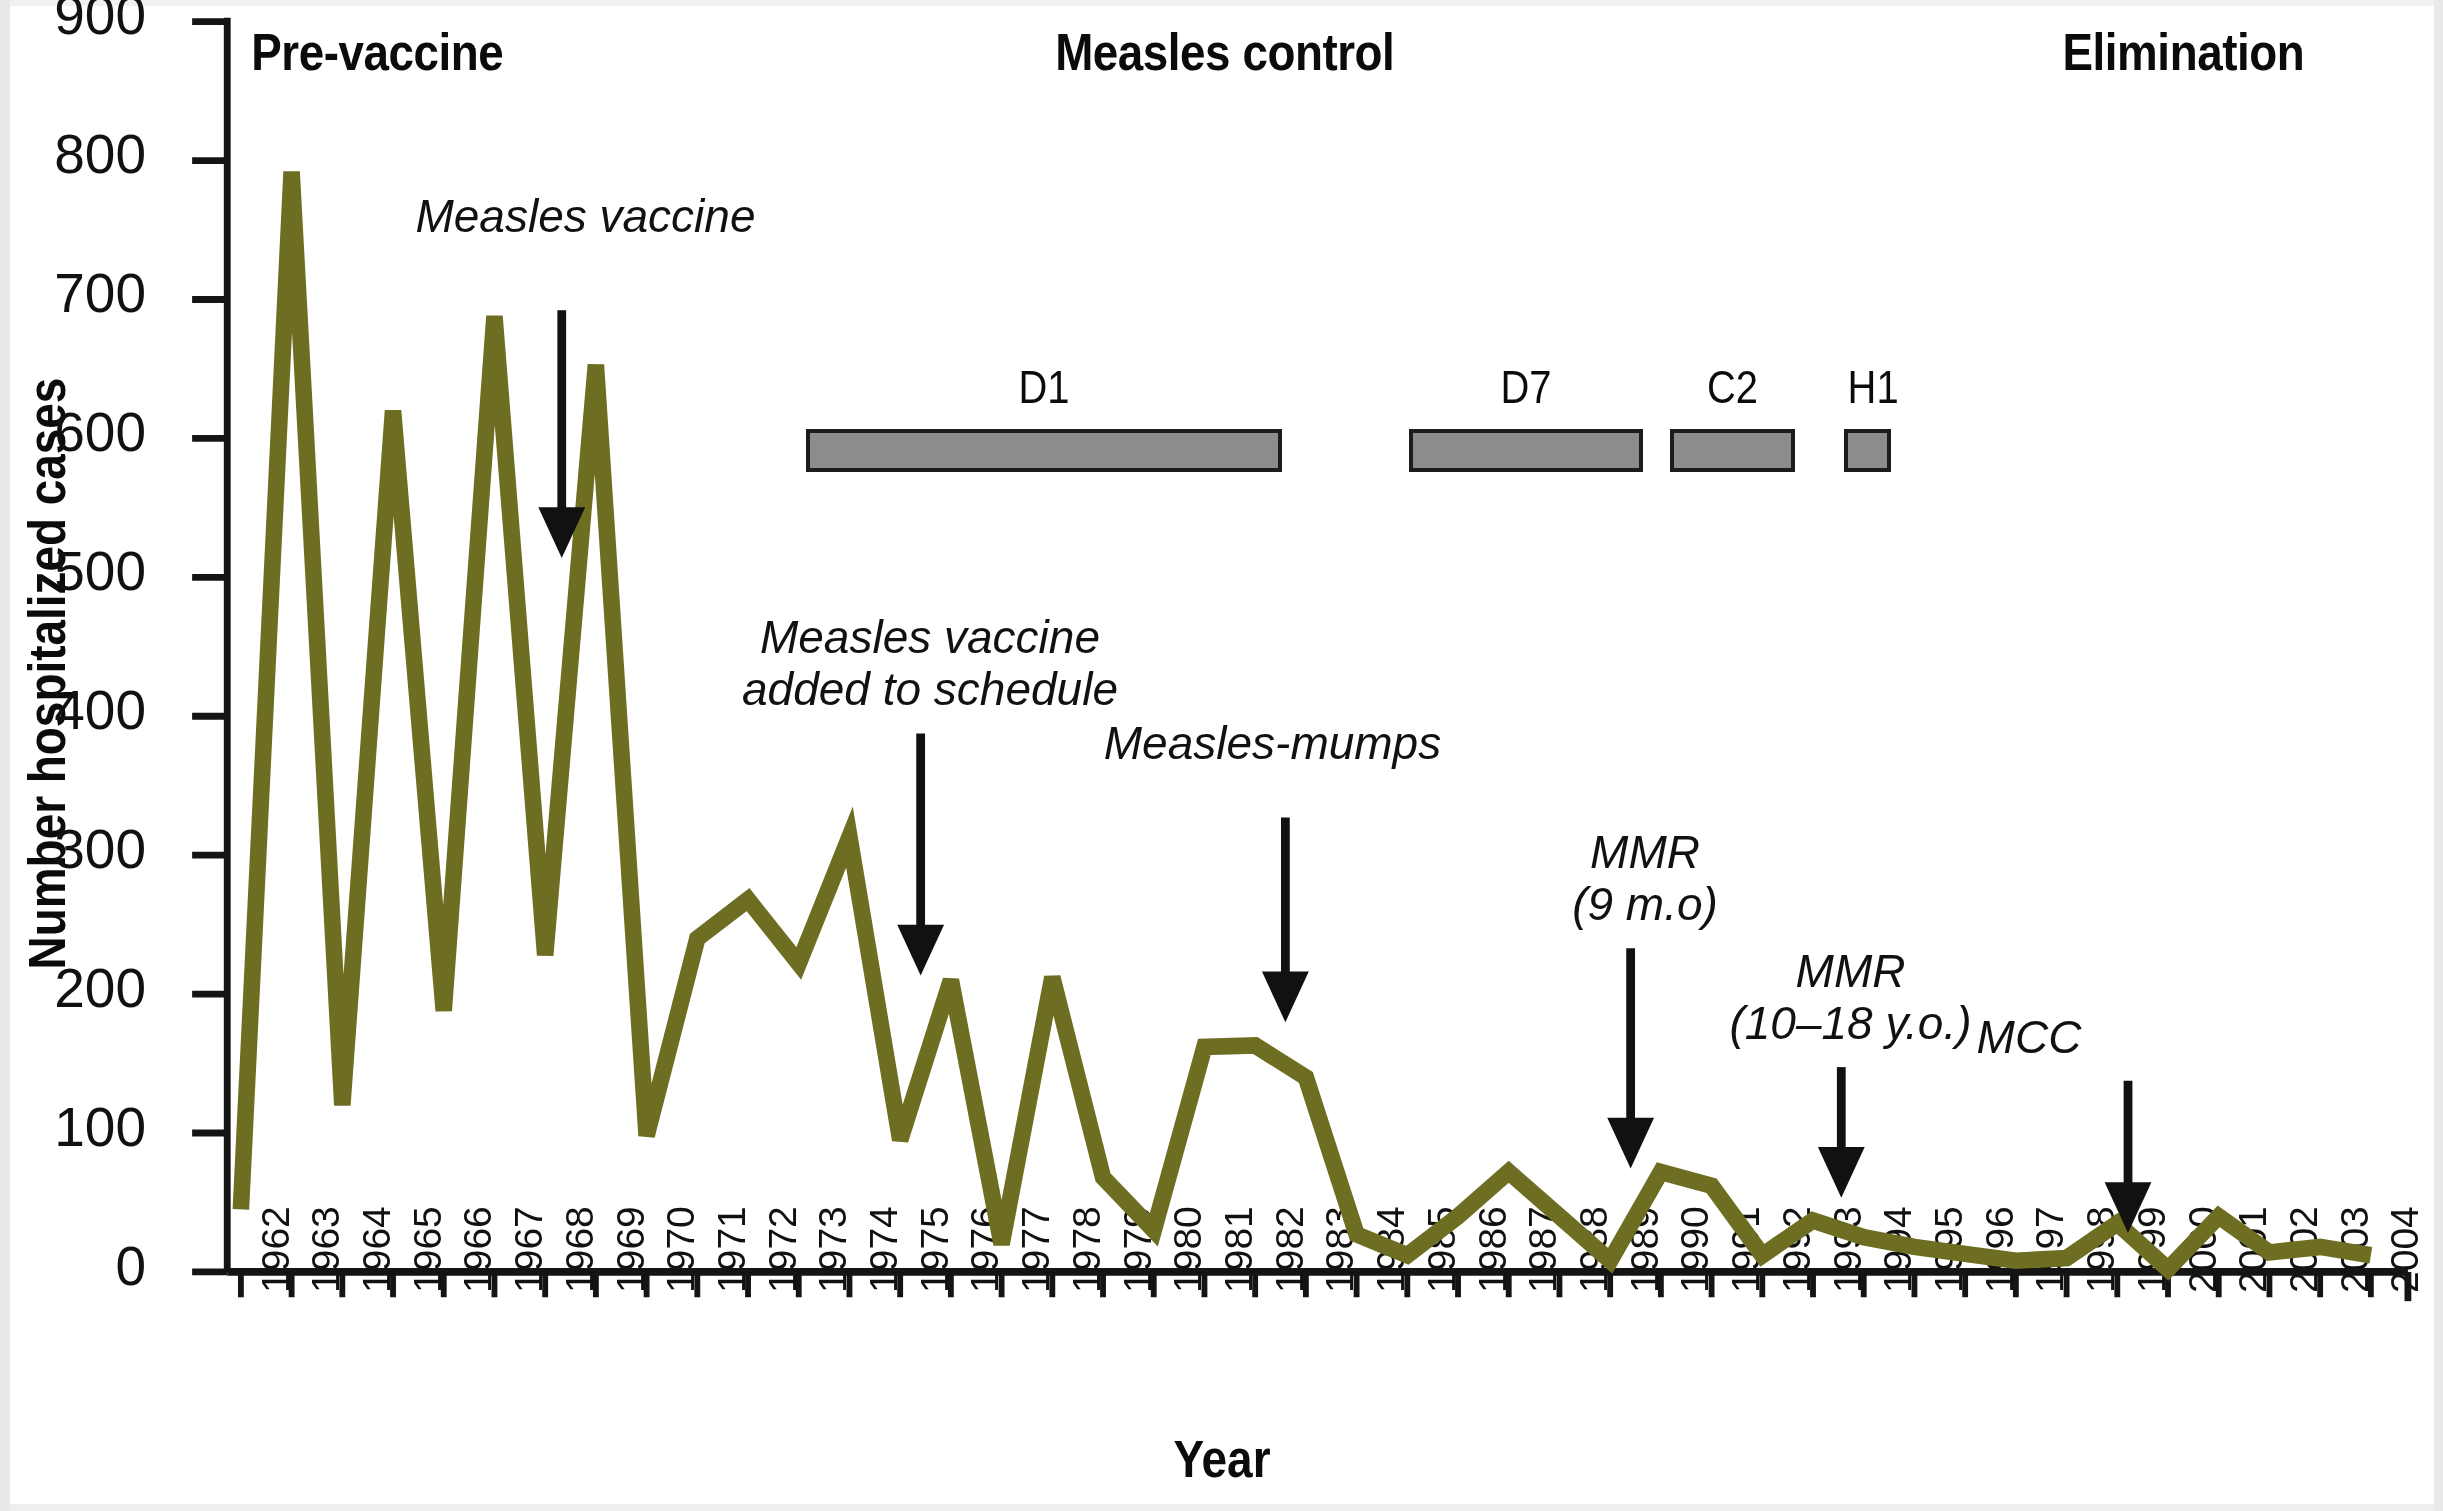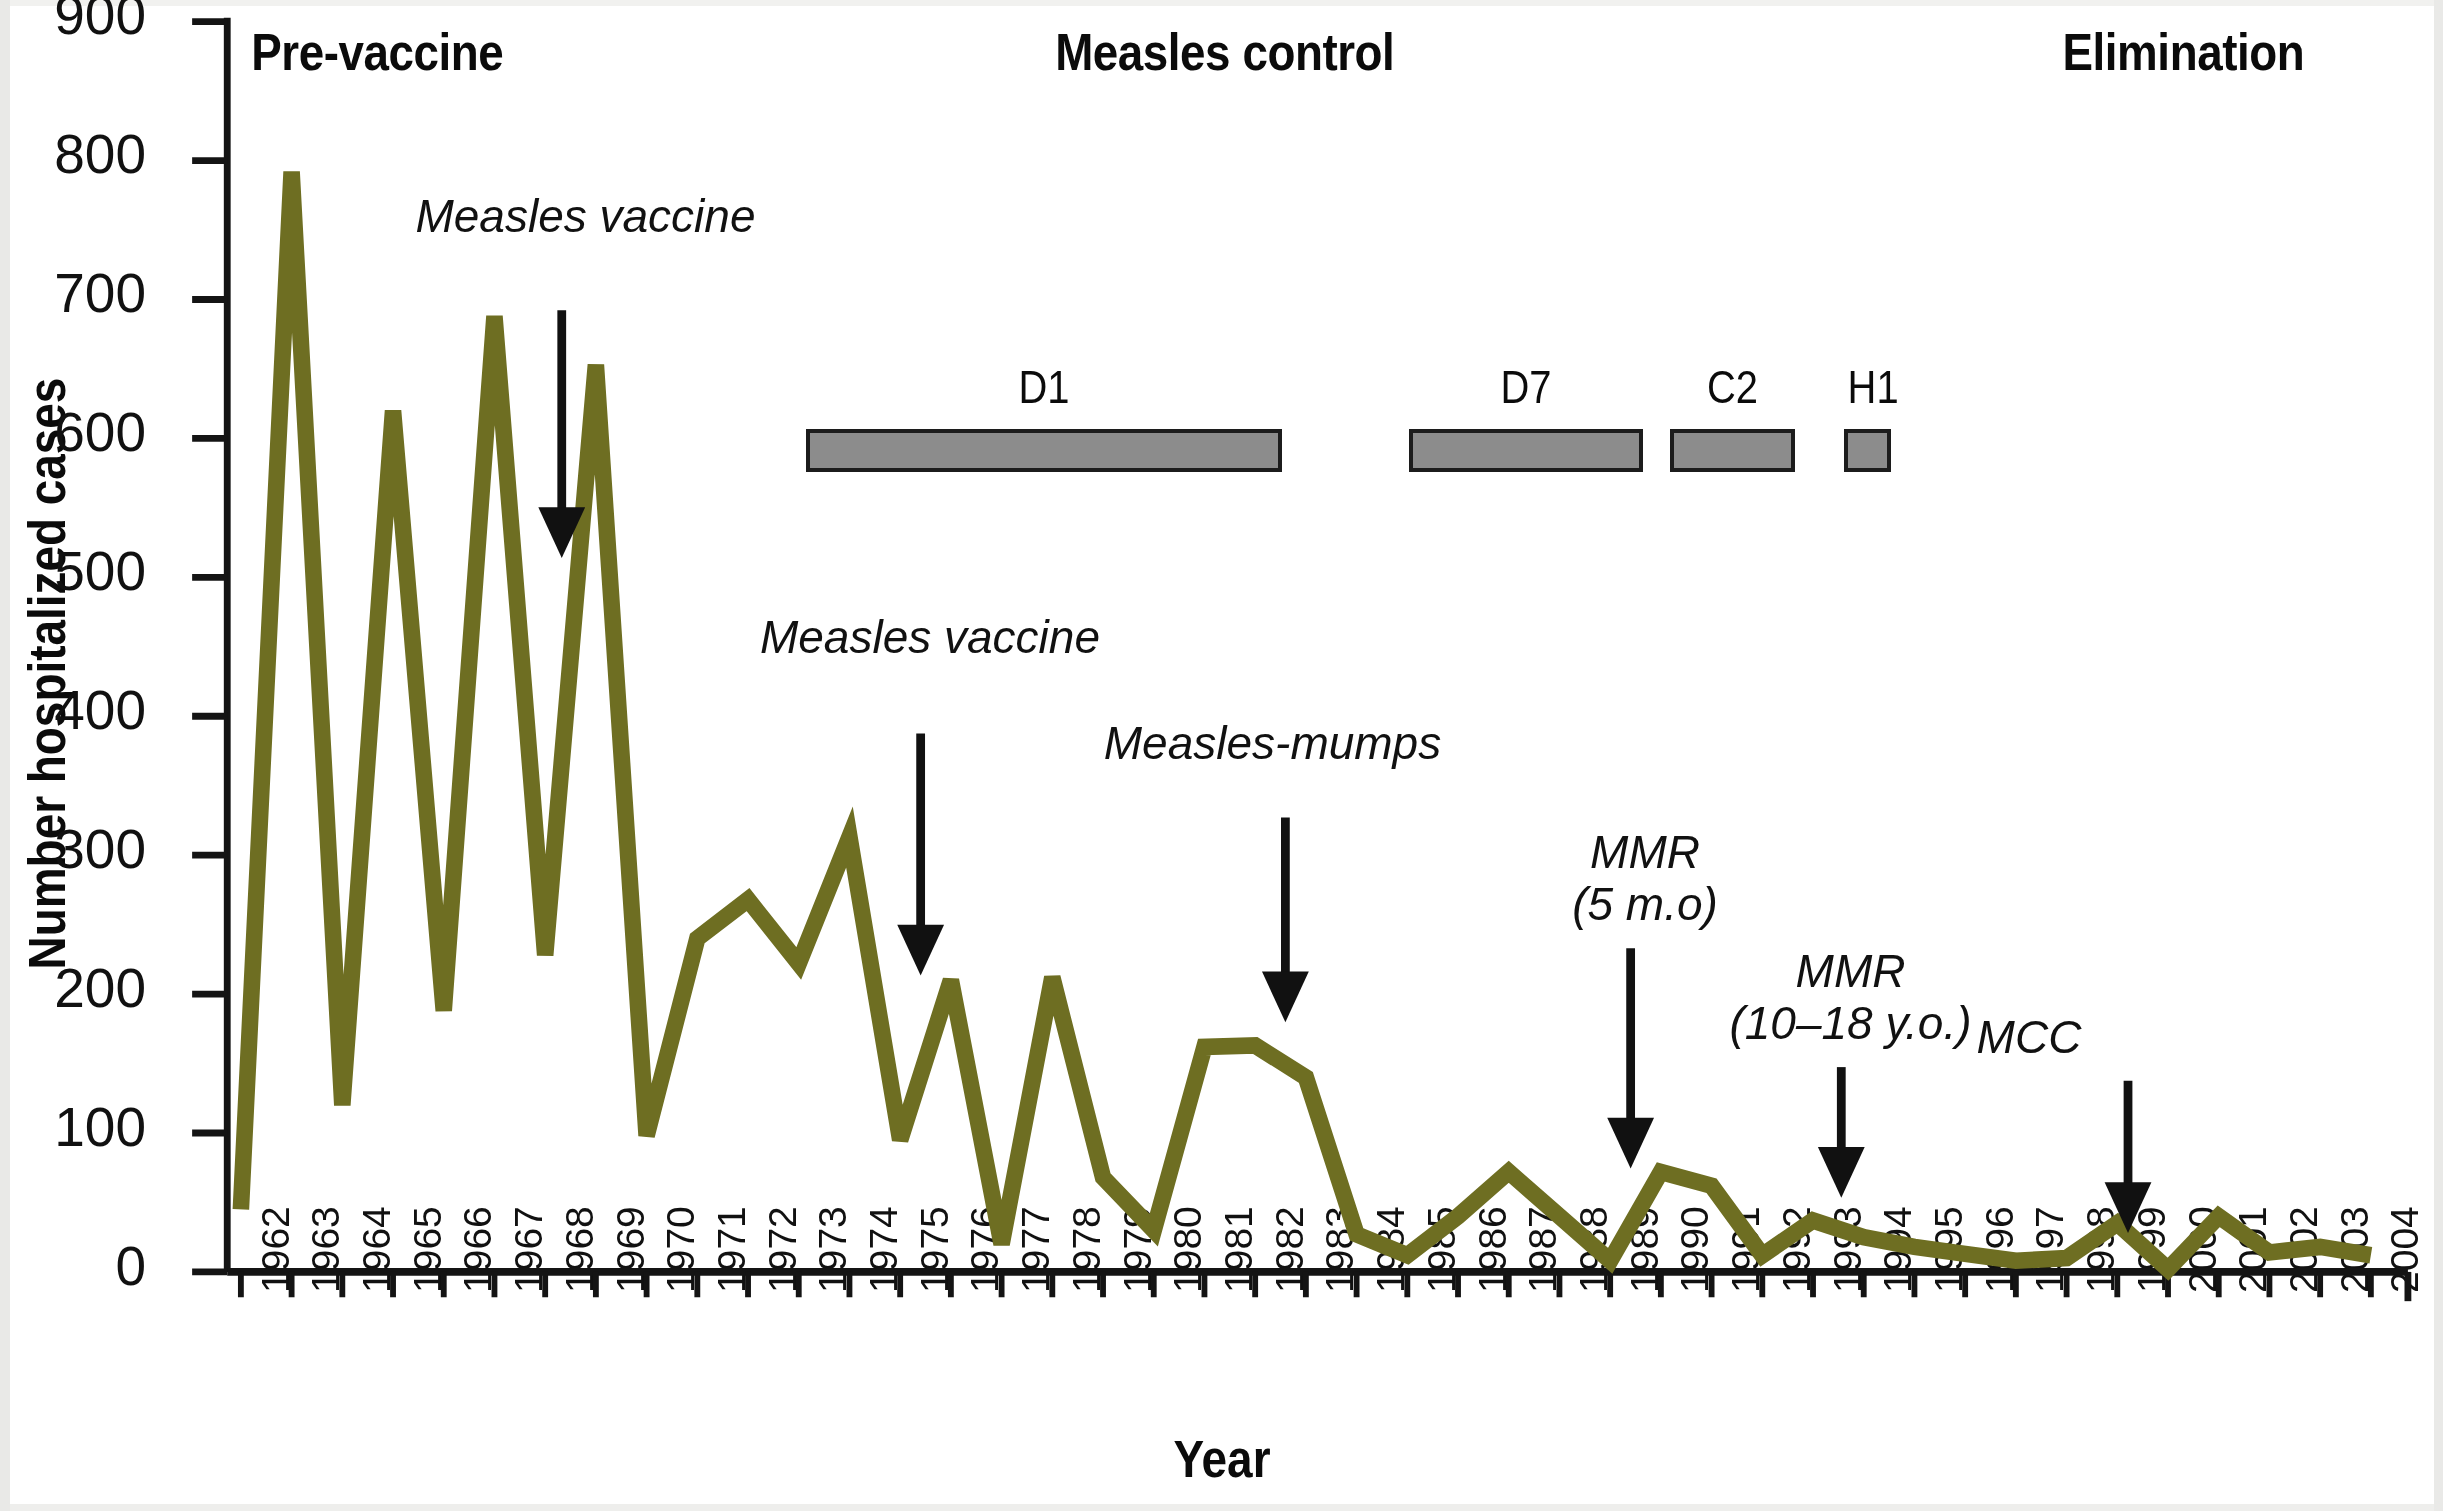--- a/index.html
+++ b/index.html
@@ -311,27 +311,28 @@
       <div class="campaign-bar" style="left: 1844px; top: 429px; width: 47px; height: 43px;"></div>
       <div class="campaign-label" style="left: 1844px; width: 47px; top: 359px;">H1</div>
     </div>
 
   <div id="annotations">
       <div class="annotation" style="left: 376px; top: 191px; width: 419px;">
         <div class="ann-text">Measles vaccine</div>
       </div>
       <div class="annotation" style="left: 735px; top: 612px; width: 390px;">
         <div class="ann-text">Measles vaccine</div>
+        <div class="ann-text">added to schedule</div>
       </div>
       <div class="annotation" style="left: 1092px; top: 718px; width: 361px;">
         <div class="ann-text">Measles-mumps</div>
       </div>
       <div class="annotation" style="left: 1533px; top: 827px; width: 224px;">
         <div class="ann-text">MMR</div>
-        <div class="ann-text">(5 m.o)</div>
+        <div class="ann-text">(9 m.o)</div>
       </div>
       <div class="annotation" style="left: 1714px; top: 946px; width: 273px;">
         <div class="ann-text">MMR</div>
         <div class="ann-text">(10–18 y.o.)</div>
       </div>
       <div class="annotation" style="left: 1951px; top: 1012px; width: 156px;">
         <div class="ann-text">MCC</div>
       </div>
     </div>
 

